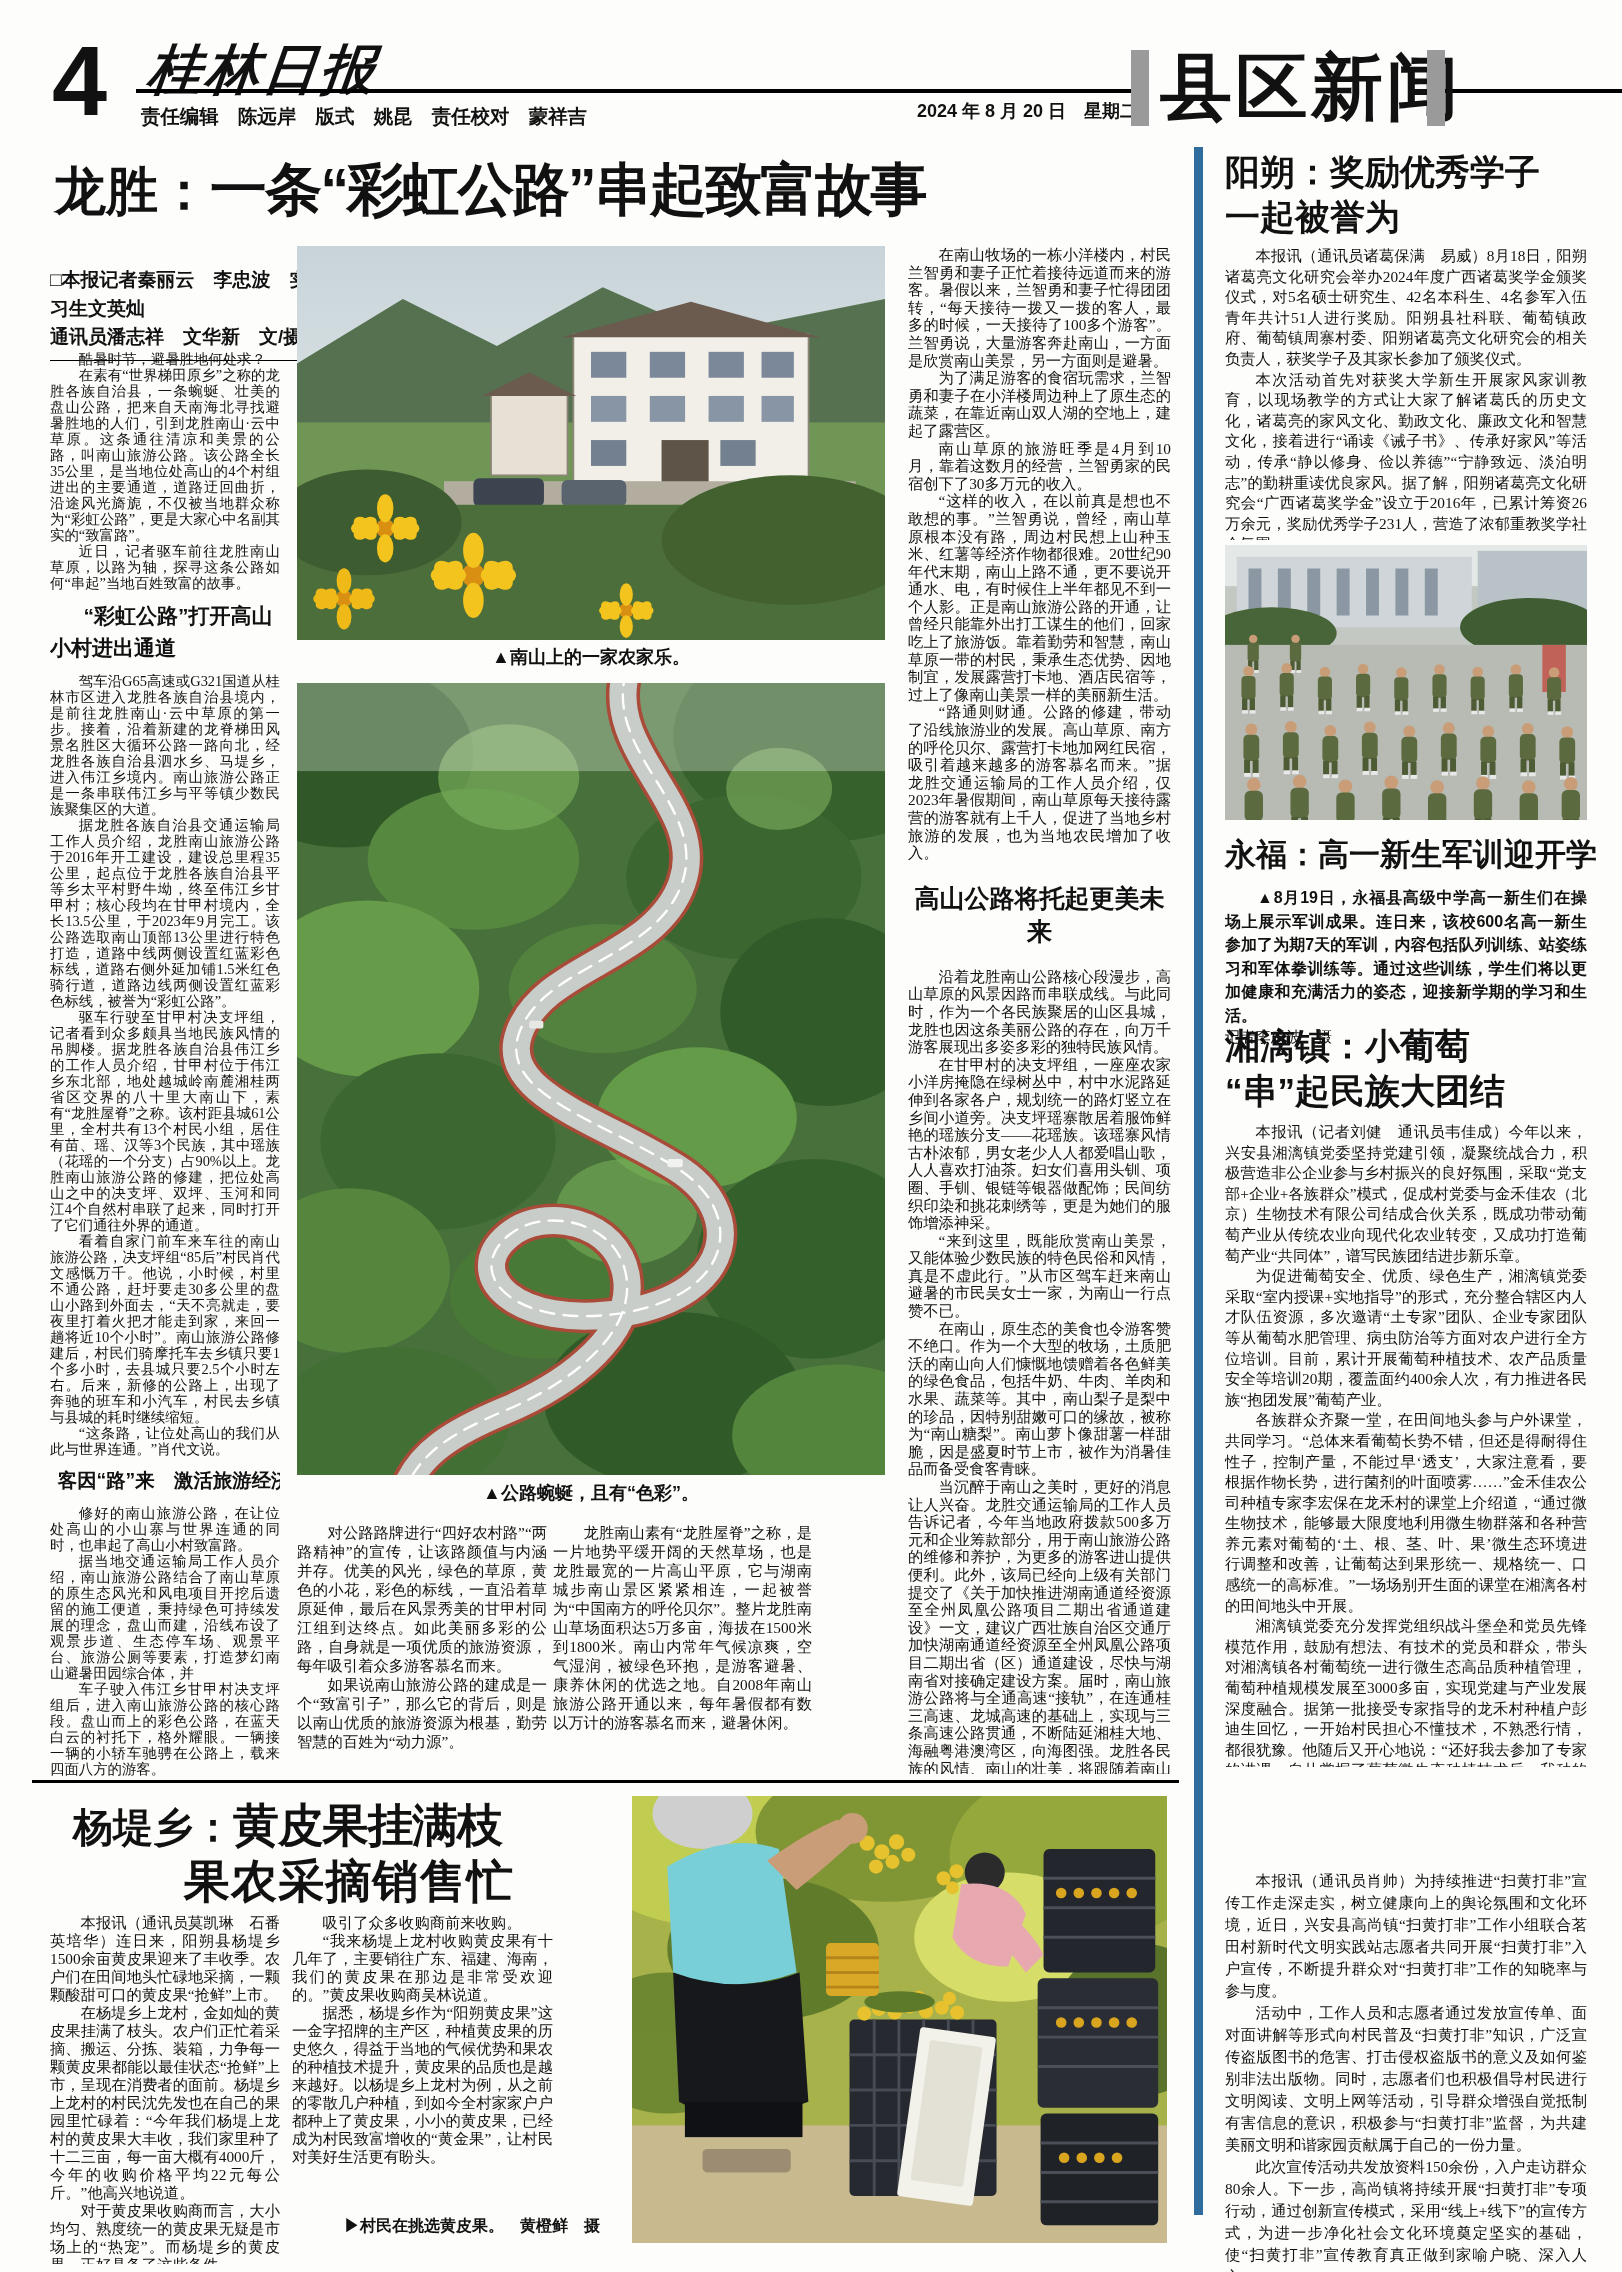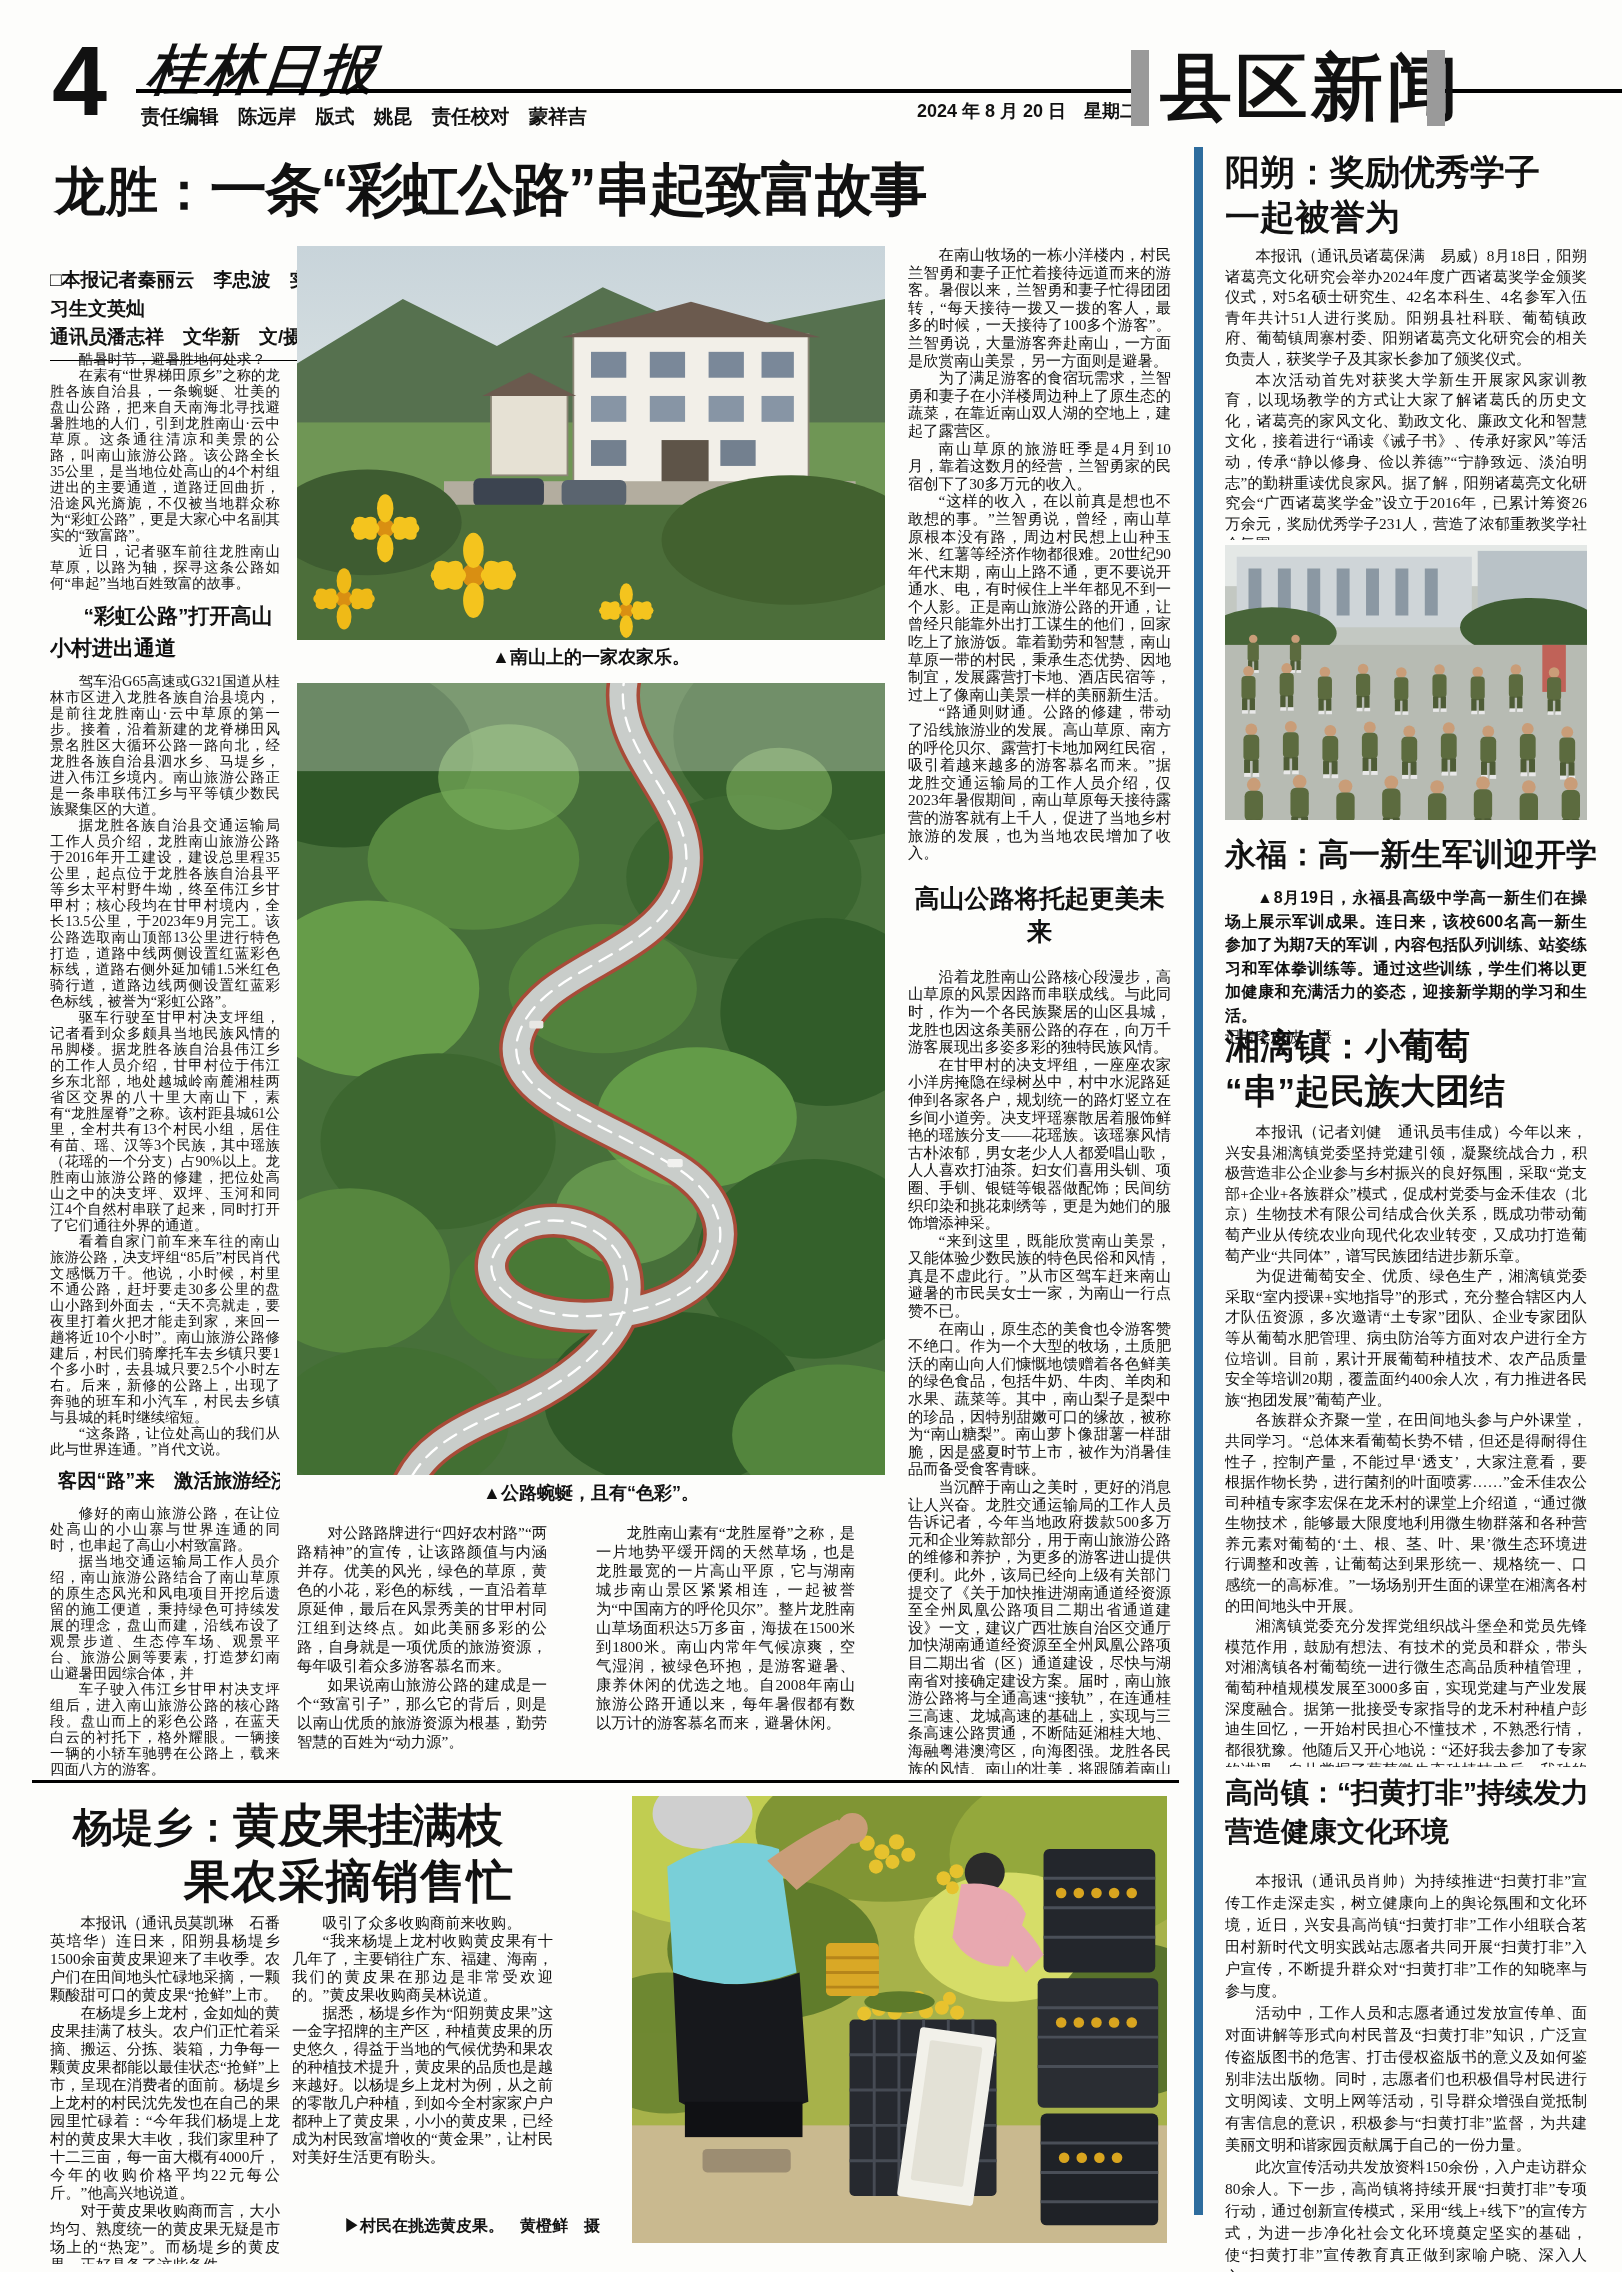--- a/index.html
+++ b/index.html
@@ -221,21 +221,21 @@
       <rect x="630" y="810" width="26" height="14" rx="3" fill="#f2f2f0"></rect>
       <rect x="395" y="575" width="24" height="13" rx="3" fill="#e8e8e4"></rect>
     </svg>
   </div>
   <div class="abs photo-caption" style="left:297px;top:1481px;width:588px;">▲公路蜿蜒，且有“色彩”。</div>
 
   <div class="abs colflow body-text cA" style="left:297px;top:1523px;width:250px;height:257px;">
       <p>对公路路牌进行“四好农村路”“两路精神”的宣传，让该路颜值与内涵并存。优美的风光，绿色的草原，黄色的小花，彩色的标线，一直沿着草原延伸，最后在风景秀美的甘甲村同江组到达终点。如此美丽多彩的公路，自身就是一项优质的旅游资源，每年吸引着众多游客慕名而来。</p>
       <p>如果说南山旅游公路的建成是一个“致富引子”，那么它的背后，则是以南山优质的旅游资源为根基，勤劳智慧的百姓为“动力源”。</p>
     </div>
-  <div class="abs colflow body-text cB" style="left:596px;top:1523px;width:259px;height:257px;">
+  <div class="abs colflow body-text cB" style="left:553px;top:1523px;width:259px;height:257px;">
       <p>龙胜南山素有“龙胜屋脊”之称，是一片地势平缓开阔的天然草场，也是龙胜最宽的一片高山平原，它与湖南城步南山景区紧紧相连，一起被誉为“中国南方的呼伦贝尔”。整片龙胜南山草场面积达5万多亩，海拔在1500米到1800米。南山内常年气候凉爽，空气湿润，被绿色环抱，是游客避暑、康养休闲的优选之地。自2008年南山旅游公路开通以来，每年暑假都有数以万计的游客慕名而来，避暑休闲。</p>
     </div>
 
   <div class="abs colflow body-text c2" style="left:908px;top:246px;width:263px;height:1528px;">
     <div>
         <p>在南山牧场的一栋小洋楼内，村民兰智勇和妻子正忙着接待远道而来的游客。暑假以来，兰智勇和妻子忙得团团转，“每天接待一拨又一拨的客人，最多的时候，一天接待了100多个游客”。兰智勇说，大量游客奔赴南山，一方面是欣赏南山美景，另一方面则是避暑。</p>
         <p>为了满足游客的食宿玩需求，兰智勇和妻子在小洋楼周边种上了原生态的蔬菜，在靠近南山双人湖的空地上，建起了露营区。</p>
         <p>南山草原的旅游旺季是4月到10月，靠着这数月的经营，兰智勇家的民宿创下了30多万元的收入。</p>
         <p>“这样的收入，在以前真是想也不敢想的事。”兰智勇说，曾经，南山草原根本没有路，周边村民想上山种玉米、红薯等经济作物都很难。20世纪90年代末期，南山上路不通，更不要说开通水、电，有时候住上半年都见不到一个人影。正是南山旅游公路的开通，让曾经只能靠外出打工谋生的他们，回家吃上了旅游饭。靠着勤劳和智慧，南山草原一带的村民，秉承生态优势、因地制宜，发展露营打卡地、酒店民宿等，过上了像南山美景一样的美丽新生活。</p>
         <p>“路通则财通。公路的修建，带动了沿线旅游业的发展。高山草原、南方的呼伦贝尔、露营打卡地加网红民宿，吸引着越来越多的游客慕名而来。”据龙胜交通运输局的工作人员介绍，仅2023年暑假期间，南山草原每天接待露营的游客就有上千人，促进了当地乡村旅游的发展，也为当地农民增加了收入。</p>
@@ -337,24 +337,20 @@
     <div class="rail-title hei" style="font-size:35px;line-height:45px;">湘漓镇：小葡萄</div>
     <div class="rail-title hei" style="font-size:35px;line-height:45px;">“串”起民族大团结</div>
   </div>
   <div class="abs colflow rail-body" style="left:1225px;top:1122px;width:362px;height:645px;">
       <p>本报讯（记者刘健　通讯员韦佳成）今年以来，兴安县湘漓镇党委坚持党建引领，凝聚统战合力，积极营造非公企业参与乡村振兴的良好氛围，采取“党支部+企业+各族群众”模式，促成村党委与金禾佳农（北京）生物技术有限公司结成合伙关系，既成功带动葡萄产业从传统农业向现代化农业转变，又成功打造葡萄产业“共同体”，谱写民族团结进步新乐章。</p>
       <p>为促进葡萄安全、优质、绿色生产，湘漓镇党委采取“室内授课+实地指导”的形式，充分整合辖区内人才队伍资源，多次邀请“土专家”团队、企业专家团队等从葡萄水肥管理、病虫防治等方面对农户进行全方位培训。目前，累计开展葡萄种植技术、农产品质量安全等培训20期，覆盖面约400余人次，有力推进各民族“抱团发展”葡萄产业。</p>
       <p>各族群众齐聚一堂，在田间地头参与户外课堂，共同学习。“总体来看葡萄长势不错，但还是得耐得住性子，控制产量，不能过早‘透支’，大家注意看，要根据作物长势，进行菌剂的叶面喷雾……”金禾佳农公司种植专家李宏保在龙禾村的课堂上介绍道，“通过微生物技术，能够最大限度地利用微生物群落和各种营养元素对葡萄的‘土、根、茎、叶、果’微生态环境进行调整和改善，让葡萄达到果形统一、规格统一、口感统一的高标准。”一场场别开生面的课堂在湘漓各村的田间地头中开展。</p>
       <p>湘漓镇党委充分发挥党组织战斗堡垒和党员先锋模范作用，鼓励有想法、有技术的党员和群众，带头对湘漓镇各村葡萄统一进行微生态高品质种植管理，葡萄种植规模发展至3000多亩，实现党建与产业发展深度融合。据第一批接受专家指导的龙禾村种植户彭迪生回忆，一开始村民担心不懂技术，不熟悉行情，都很犹豫。他随后又开心地说：“还好我去参加了专家的讲课，自从掌握了葡萄微生态种植技术后，我种的葡萄每亩能产6000斤左右，有些品种果实甜度能达到16—18，很多老板到村里点名收我的葡萄！”</p>
     </div>
 
-  <div class="abs" style="left:1225px;top:1773px;width:362px;">
-    <div class="rail-title hei nowrap" style="font-size:28px;line-height:39px;">高尚镇：“扫黄打非”持续发力</div>
-    <div class="rail-title hei" style="font-size:28px;line-height:39px;">营造健康文化环境</div>
-  </div>
   <div class="abs colflow rail-body x" style="left:1225px;top:1870px;width:362px;height:403px;">
       <p>本报讯（通讯员肖帅）为持续推进“扫黄打非”宣传工作走深走实，树立健康向上的舆论氛围和文化环境，近日，兴安县高尚镇“扫黄打非”工作小组联合茗田村新时代文明实践站志愿者共同开展“扫黄打非”入户宣传，不断提升群众对“扫黄打非”工作的知晓率与参与度。</p>
       <p>活动中，工作人员和志愿者通过发放宣传单、面对面讲解等形式向村民普及“扫黄打非”知识，广泛宣传盗版图书的危害、打击侵权盗版书的意义及如何鉴别非法出版物。同时，志愿者们也积极倡导村民进行文明阅读、文明上网等活动，引导群众增强自觉抵制有害信息的意识，积极参与“扫黄打非”监督，为共建美丽文明和谐家园贡献属于自己的一份力量。</p>
       <p>此次宣传活动共发放资料150余份，入户走访群众80余人。下一步，高尚镇将持续开展“扫黄打非”专项行动，通过创新宣传模式，采用“线上+线下”的宣传方式，为进一步净化社会文化环境奠定坚实的基础，使“扫黄打非”宣传教育真正做到家喻户晓、深入人心。</p>
     </div>
 
   <div class="abs divider" style="left:32px;top:1780px;width:1147px;"></div>
 
   <div class="abs yd-title" style="left:73px;top:1795px;white-space:nowrap;">
     <span class="pre">杨堤乡：</span><span class="main">黄皮果挂满枝</span>

